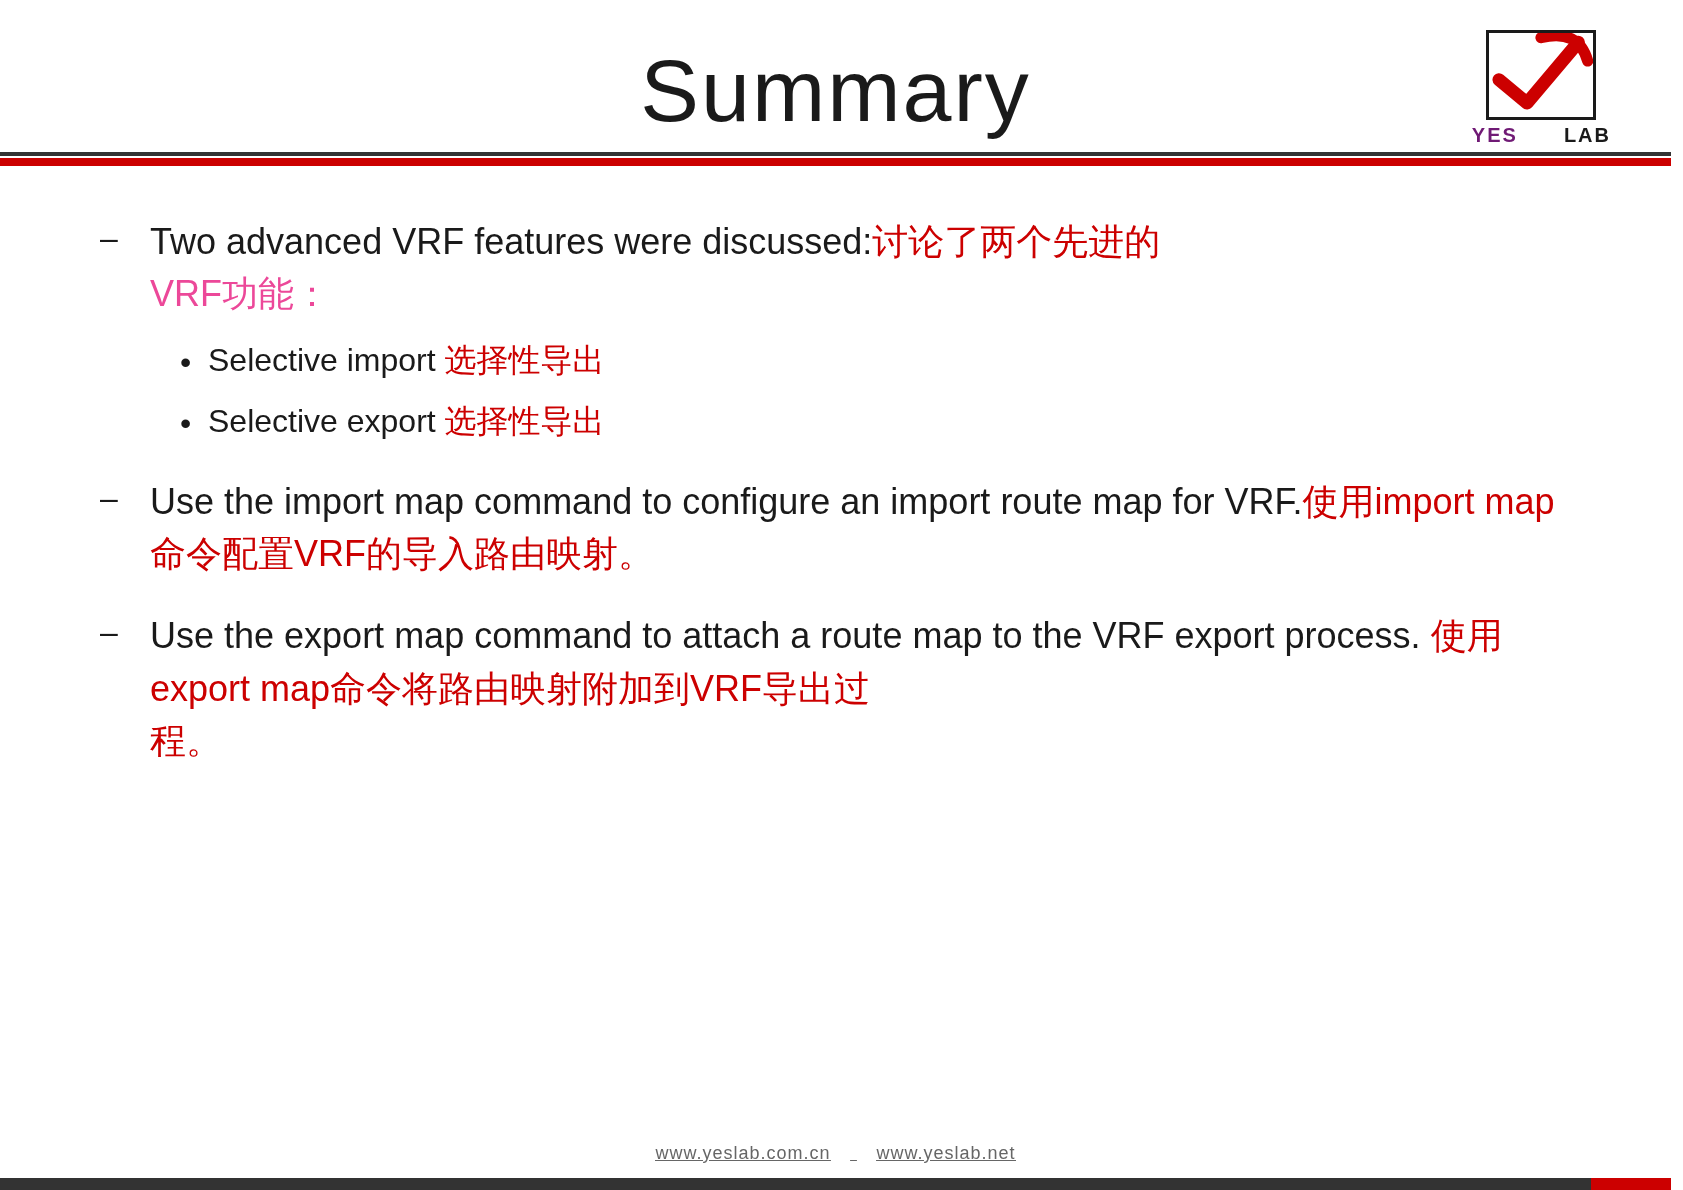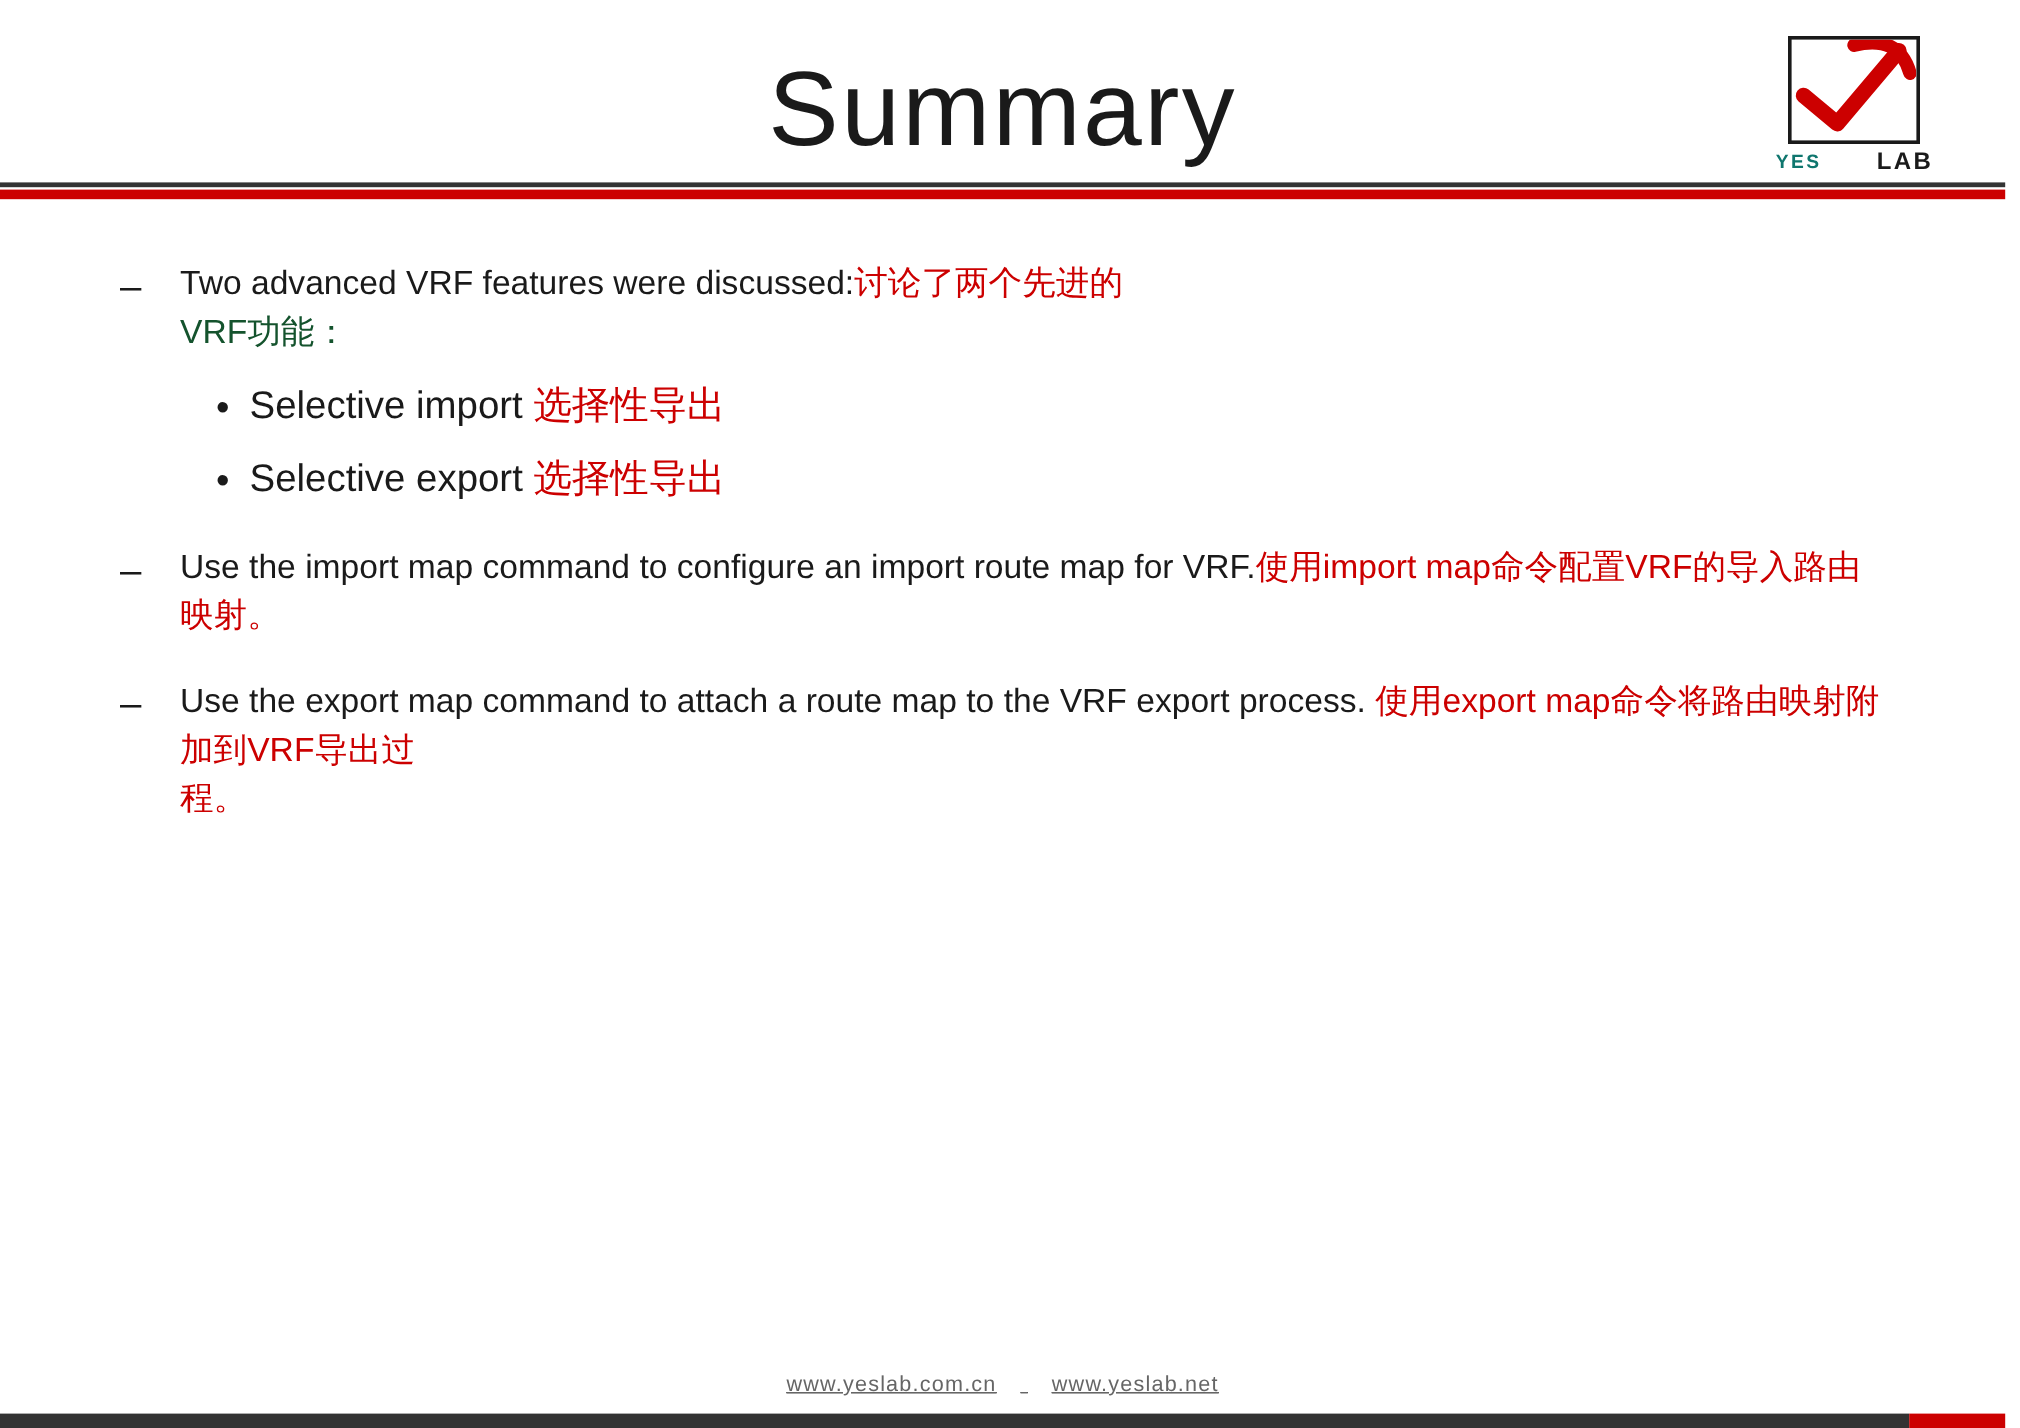--- a/index.html
+++ b/index.html
@@ -78,22 +78,22 @@
       font-weight: 700;
       color: #1a1a1a;
       letter-spacing: 2px;
       margin-top: 4px;
       display: flex;
       align-items: center;
       gap: 4px;
     }
 
     .logo-text .yes {
-      color: #0f766e;
-      font-size: 16px;
+      color: #701a75;
+      font-size: 20px;
       text-align: right;
     }
 
     .logo-text .lab {
       color: #1a1a1a;
       font-size: 20px;
       margin-left: 42px;
     }
 
     
@@ -130,21 +130,21 @@
 
     .dash {
       font-size: 32px;
       color: #1a1a1a;
       line-height: 1.3;
       min-width: 30px;
       margin-top: 2px;
     }
 
     .bullet-text {
-      font-size: 28px;
+      font-size: 36px;
       color: #1a1a1a;
       line-height: 1.45;
       font-family: 'Segoe UI', Arial, sans-serif;
     }
 
     .bullet-text .red {
       color: #cc0000;
     }
 
     .sub-bullets {
@@ -239,21 +239,21 @@
 
   <div class="separator-dark"></div>
   <div class="separator-red"></div>
 
   <div class="content">
 
     <div class="bullet-item">
       <span class="dash">–</span>
       <div>
         <div class="bullet-text">
-          Two advanced VRF features were discussed:<span class="red">讨论了两个先进的<br><span style="color:#14532d;">VRF功能：</span></span>
+          Two advanced VRF features were discussed:<span class="red">讨论了两个先进的<br><span style="color:#ec4899;">VRF功能：</span></span>
         </div>
         <div class="sub-bullets">
           <div class="sub-bullet">
             <span class="sub-bullet-dot">•</span>
             <span class="sub-bullet-text">Selective import <span class="red">选择性导出</span></span>
           </div>
           <div class="sub-bullet">
             <span class="sub-bullet-dot">•</span>
             <span class="sub-bullet-text">Selective export <span class="red">选择性导出</span></span>
           </div>

